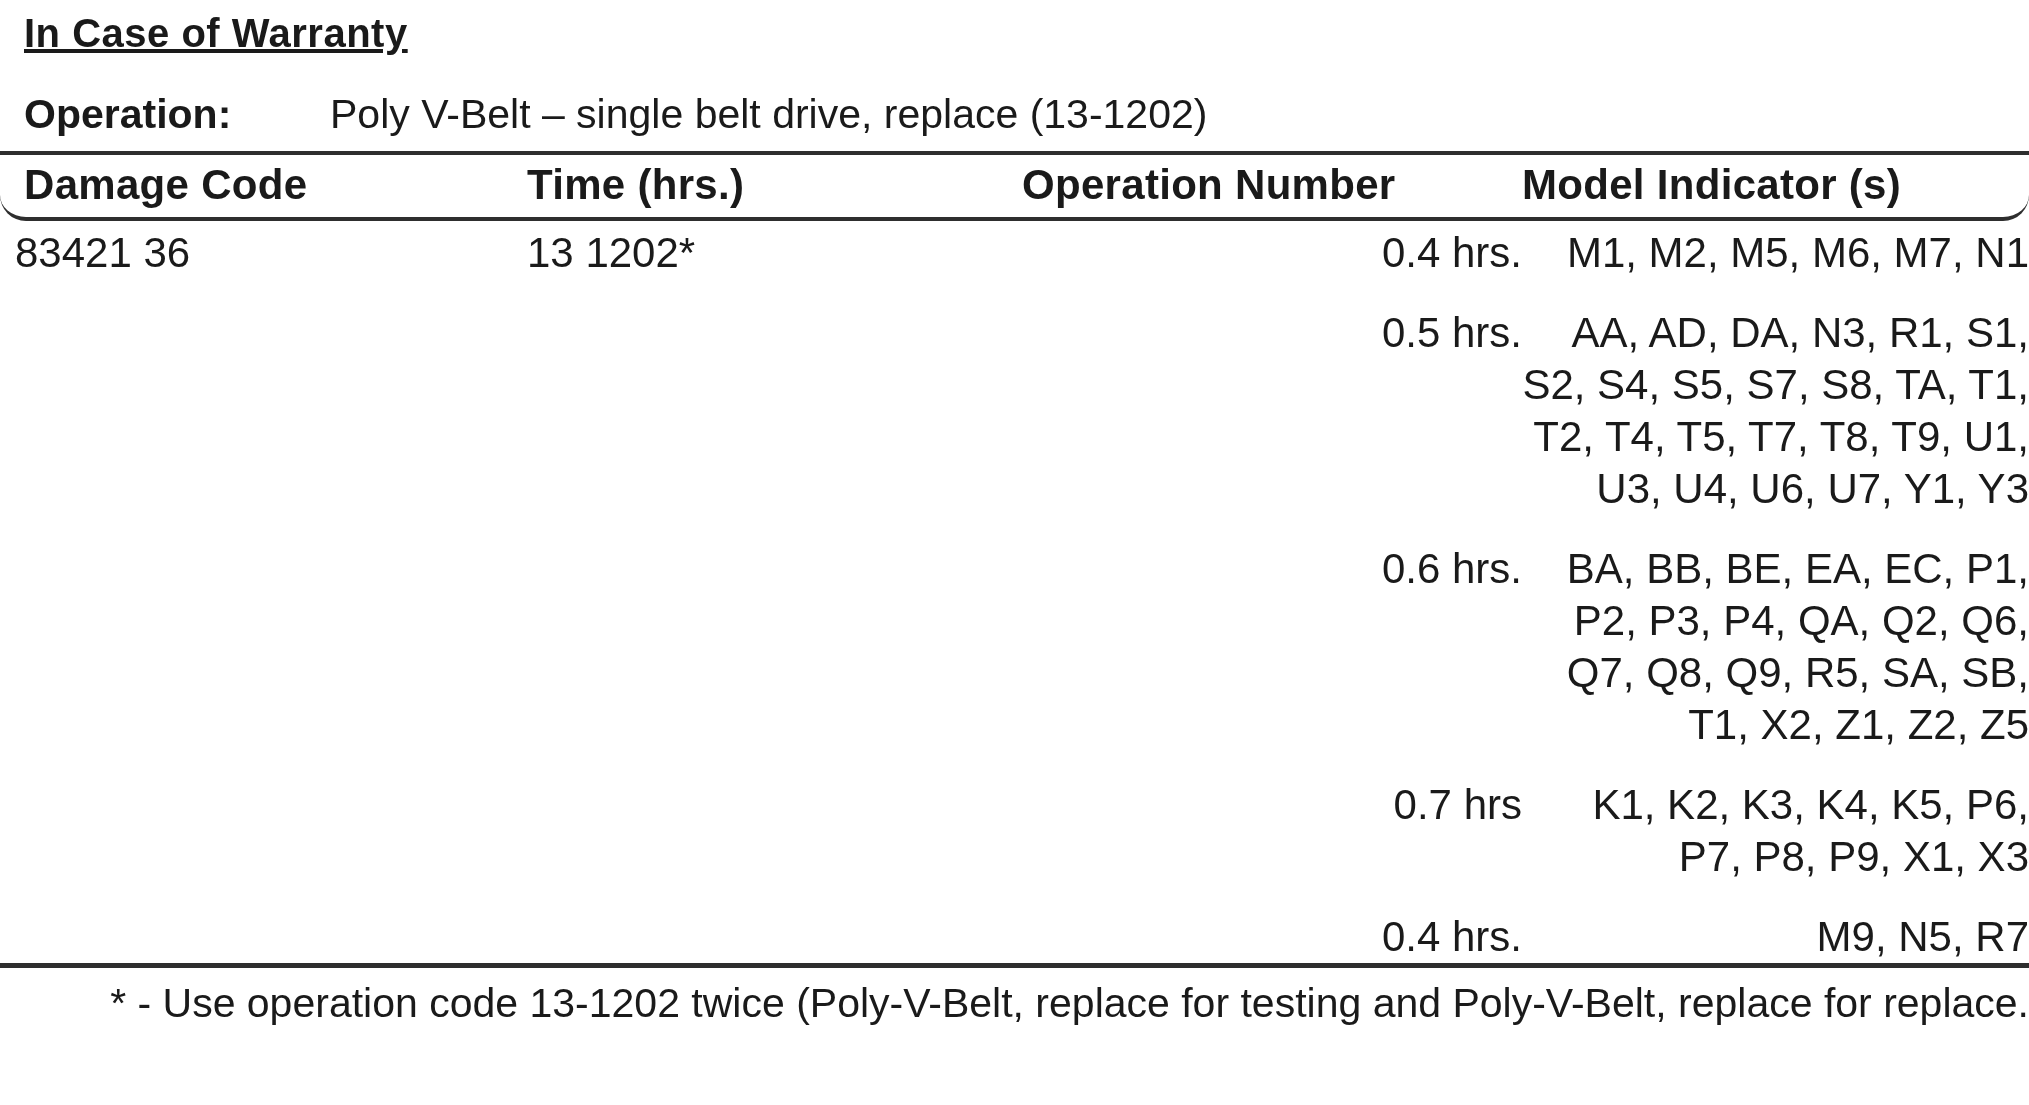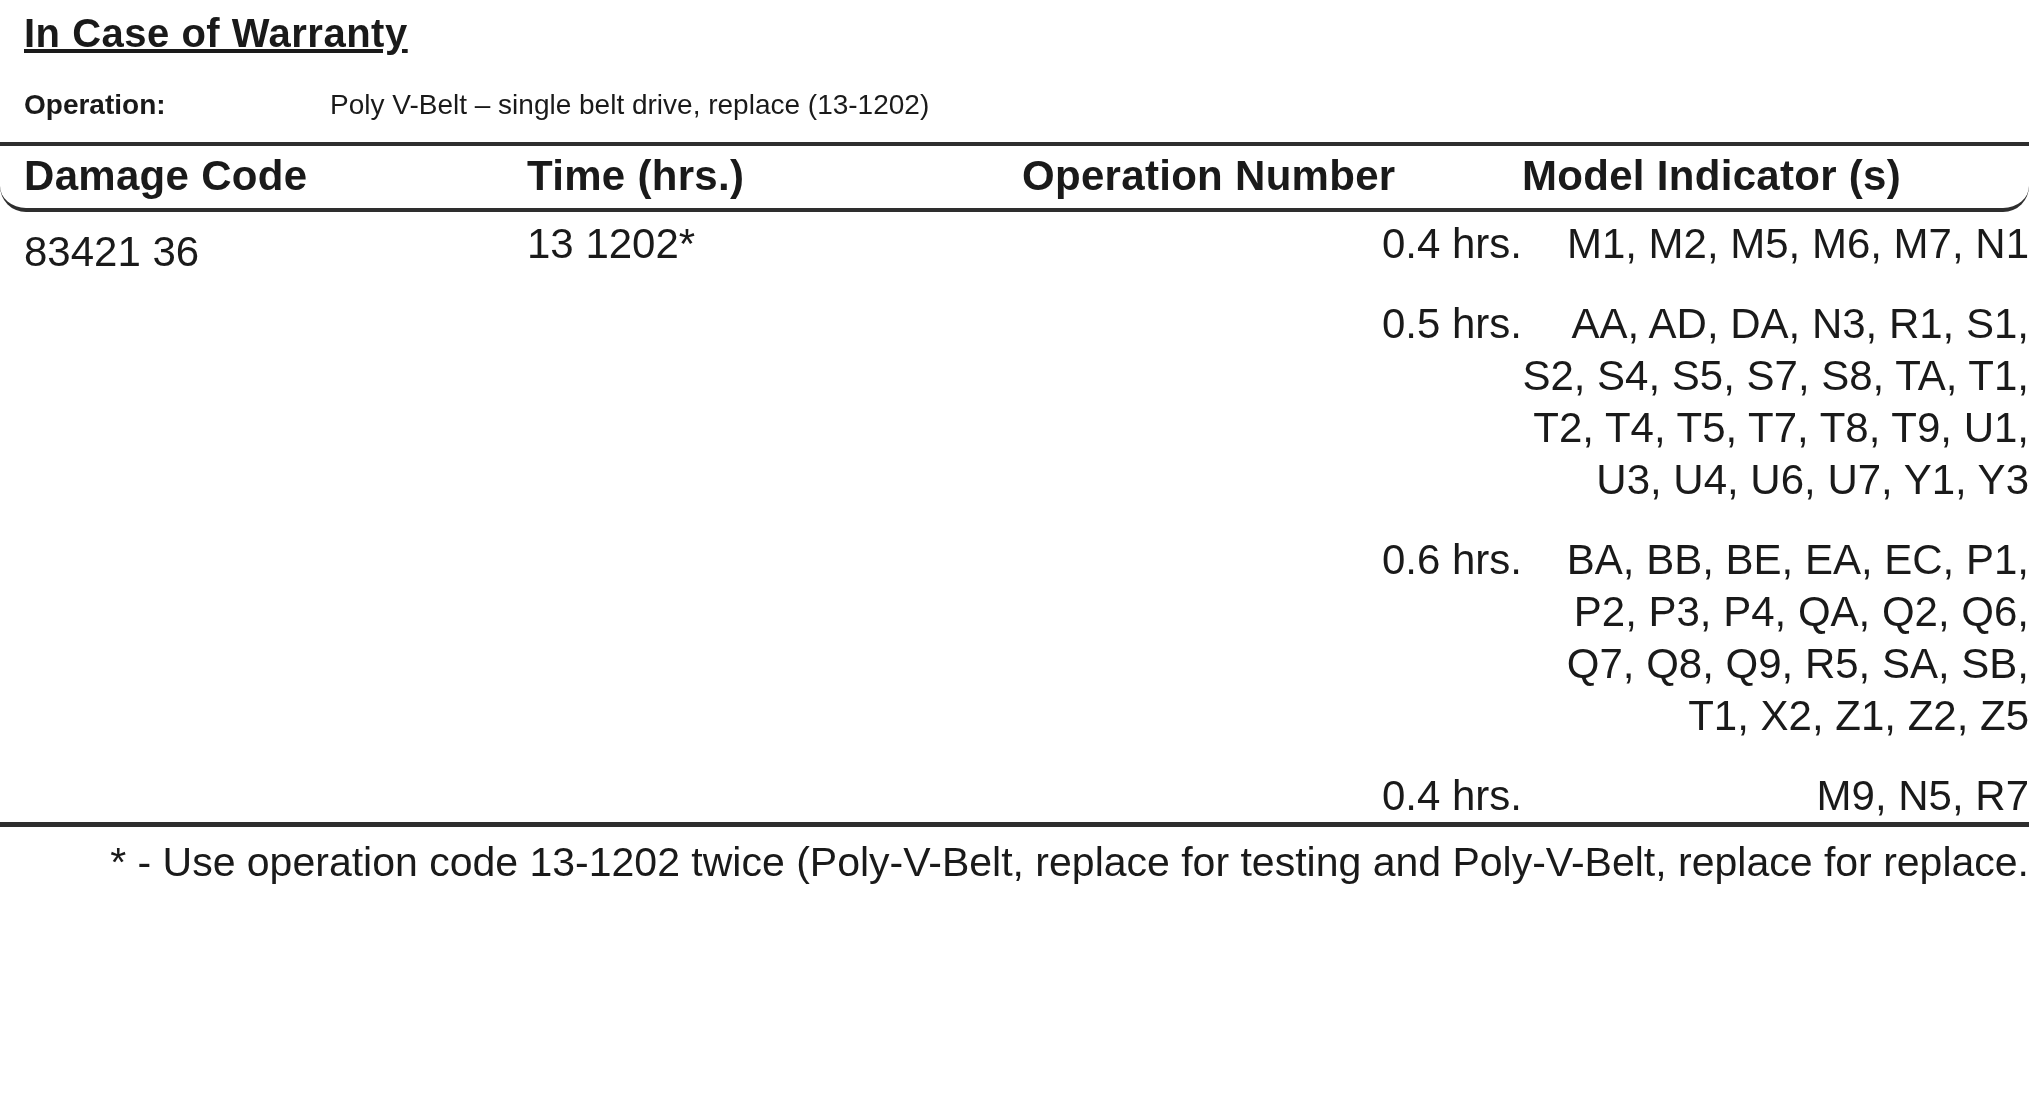--- a/index.html
+++ b/index.html
@@ -17,22 +17,22 @@
   .title {
     font-size: 40px;
     font-weight: bold;
     line-height: 46px;
     margin: 10px 0 0 24px;
     letter-spacing: 0.5px;
     text-decoration: underline;
   }
 
   .op-row {
-    margin: 26px 0 0 24px;
-    font-size: 28px;
+    margin: 35px 0 0 24px;
+    font-size: 41px;
     line-height: 46px;
     white-space: nowrap;
   }
   .op-label {
     font-weight: bold;
     display: inline-block;
     width: 306px;
   }
   .op-value { font-weight: normal; }
 
@@ -52,21 +52,21 @@
   }
   .thead .th:first-child { padding-left: 24px; }
 
   .tbody {
     display: grid;
     grid-template-columns: 527px 495px 1007px;
     font-size: 42px;
     line-height: 52px;
     padding-top: 6px;
   }
-  .cell-damage { padding-left: 24px; margin-top: 8px; }
+  .cell-damage { padding-left: 15px; }
 
   .time-blocks { display: block; }
   .time-block {
     display: grid;
     grid-template-columns: 500px 507px;
     margin-bottom: 28px;
     text-align: right;
   }
   .time-block:last-child { margin-bottom: 0; }
   .models { width: 507px; }
@@ -116,20 +116,24 @@
         <div class="time-block">
           <div class="time">0.5 hrs.</div>
           <div class="models">AA, AD, DA, N3, R1, S1, S2, S4, S5, S7, S8, TA, T1, T2, T4, T5, T7, T8, T9, U1, U3, U4, U6, U7, Y1, Y3</div>
         </div>
 
         <div class="time-block">
           <div class="time">0.6 hrs.</div>
           <div class="models">BA, BB, BE, EA, EC, P1, P2, P3, P4, QA, Q2, Q6, Q7, Q8, Q9, R5, SA, SB, T1, X2, Z1, Z2, Z5</div>
         </div>
 
+        <div class="time-block">
+          <div class="time">0.7 hrs</div>
+          <div class="models">K1, K2, K3, K4, K5, P6, P7, P8, P9, X1, X3</div>
+        </div>
 
         <div class="time-block">
           <div class="time">0.4 hrs.</div>
           <div class="models">M9, N5, R7</div>
         </div>
 
       </div>
     </div>
 
     <div class="rule-bottom"></div>

